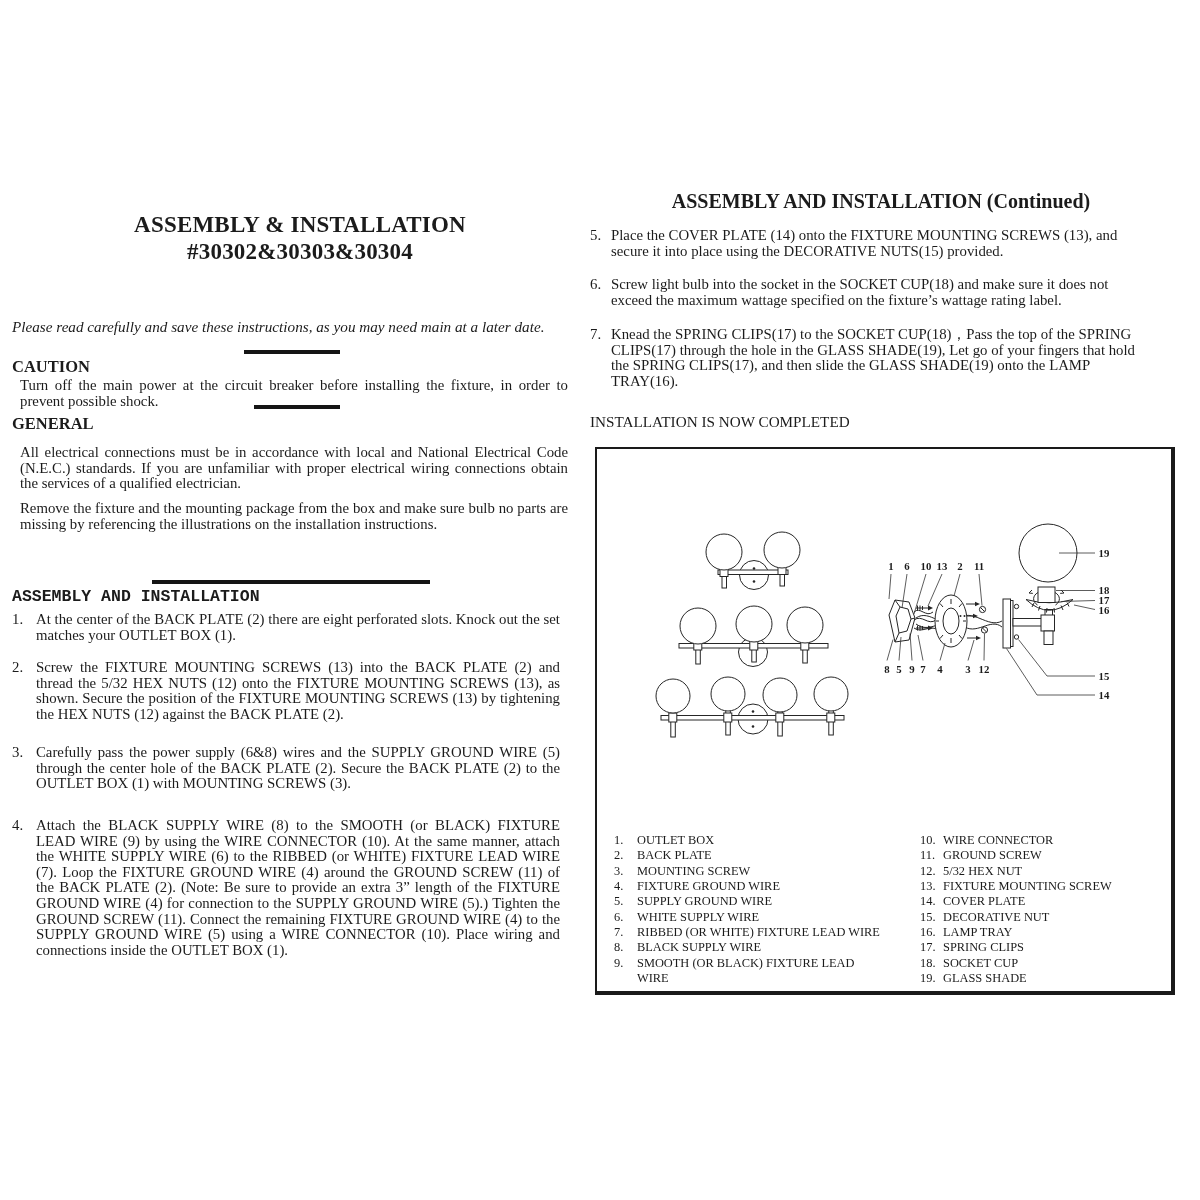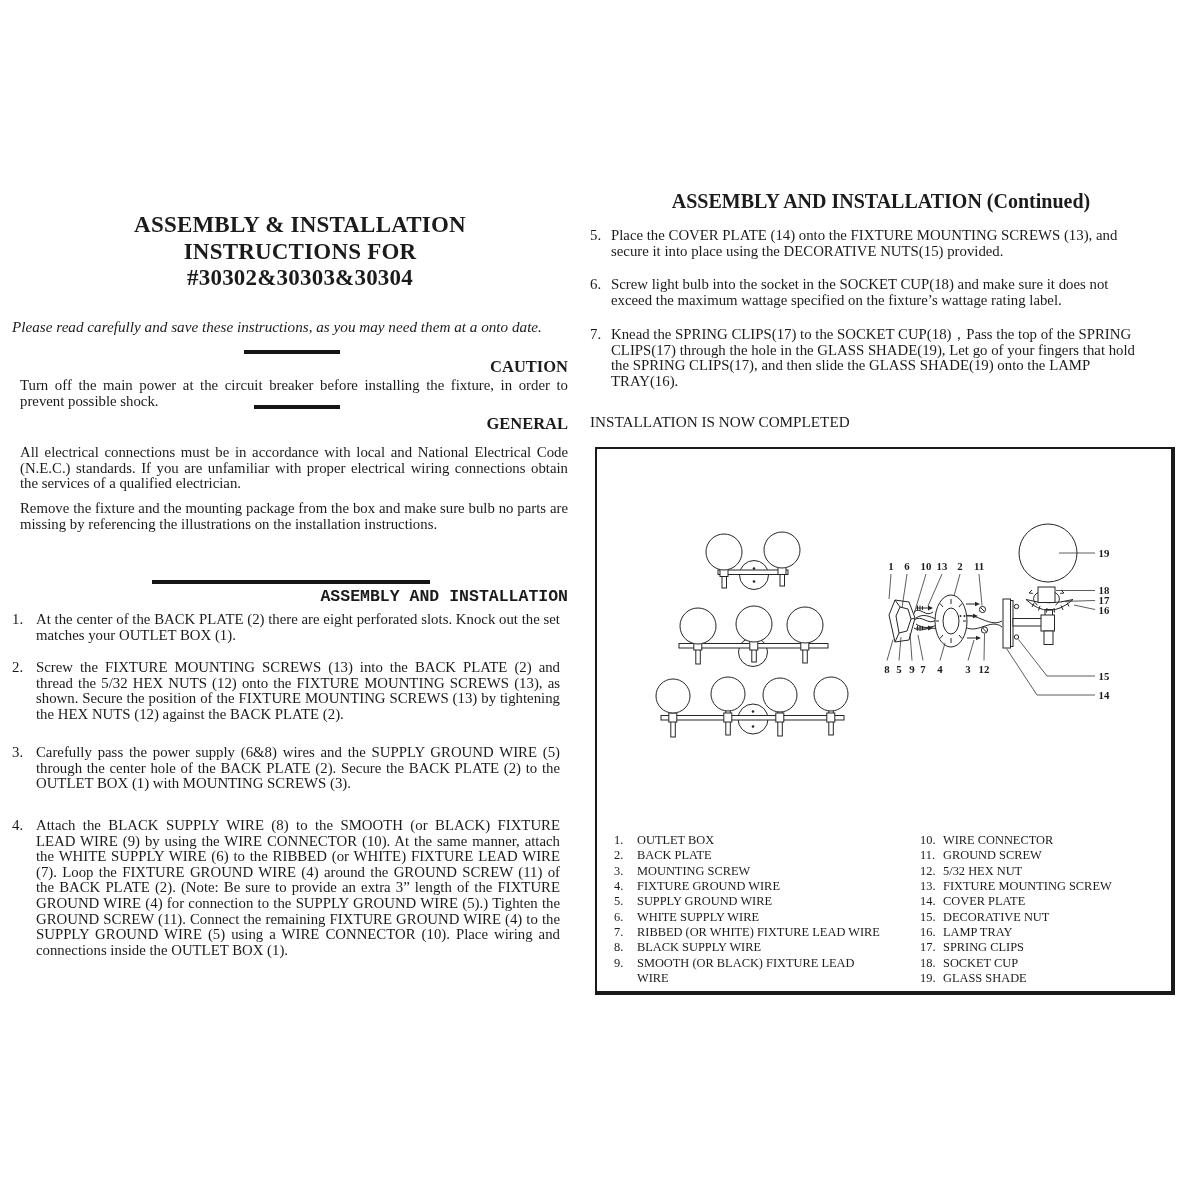--- a/index.html
+++ b/index.html
@@ -6,21 +6,21 @@
   .page{
     position:relative; width:1200px; height:1200px; background:#ffffff;
     font-family:"Liberation Serif", serif; color:#1b1b1b; overflow:hidden;
   }
   .abs{position:absolute;}
   
   .title-block{left:110px; top:212px; width:380px; text-align:center;
     font-weight:bold; font-size:23px; line-height:26.5px; letter-spacing:.2px;}
   .intro{left:12px; top:319px; width:548px; font-style:italic; font-size:15.2px; line-height:16.5px;}
   .rule{background:#151515; height:4px;}
-  .sec-head{left:12px; width:556px; text-align:right; font-weight:bold; font-size:16.5px;}
+  .sec-head{left:12px; width:556px; text-align:left; font-weight:bold; font-size:16.5px;}
   .body-par{left:20px; width:548px; font-size:14.8px; line-height:15.6px; text-align:justify;}
   .num-item{display:flex; font-size:14.8px; line-height:15.6px;}
   .num-item .n{flex:0 0 24px;}
   .num-item .t{flex:1; text-align:justify;}
   .left-item{left:12px; width:548px;}
   
   .r-head{left:590px; top:190px; width:556px; padding-left:26px; box-sizing:border-box;
     text-align:center; font-weight:bold; font-size:20px;}
   .right-item{left:590px; width:557px;}
   .right-item .n{flex:0 0 21px;}
@@ -45,25 +45,24 @@
   .leader{stroke:#333; stroke-width:.8; fill:none;}
   .callout{font-family:"Liberation Serif", serif; font-size:10.8px; font-weight:bold; fill:#1b1b1b;}
 </style>
 </head>
 <body>
 
 <div class="page">
 
   <div class="abs title-block">
     <div>ASSEMBLY &amp; INSTALLATION</div>
-    <div>INSTRUCTIONS FOR</div>
     <div>#30302&amp;30303&amp;30304</div>
   </div>
 
-  <div class="abs intro">Please read carefully and save these instructions, as you may need them at a onto date.</div>
+  <div class="abs intro">Please read carefully and save these instructions, as you may need main at a later date.</div>
 
   <div class="abs rule" style="left:244px; top:350px; width:96px;"></div>
   <div class="abs sec-head" style="top:357px;">CAUTION</div>
   <div class="abs body-par" style="top:378px;">Turn off the main power at the circuit breaker before installing the fixture, in order to prevent possible shock.</div>
 
   <div class="abs rule" style="left:254px; top:405px; width:86px;"></div>
   <div class="abs sec-head" style="top:414px;">GENERAL</div>
   <div class="abs body-par" style="top:438px;margin-top:7px;">All electrical connections must be in accordance with local and National Electrical Code (N.E.C.) standards.  If you are unfamiliar with proper electrical wiring connections obtain the services of a qualified electrician.</div>
   <div class="abs body-par" style="top:501px;">Remove the fixture and the mounting package from the box and make sure bulb no parts are missing by referencing the illustrations on the installation instructions.</div>
 

